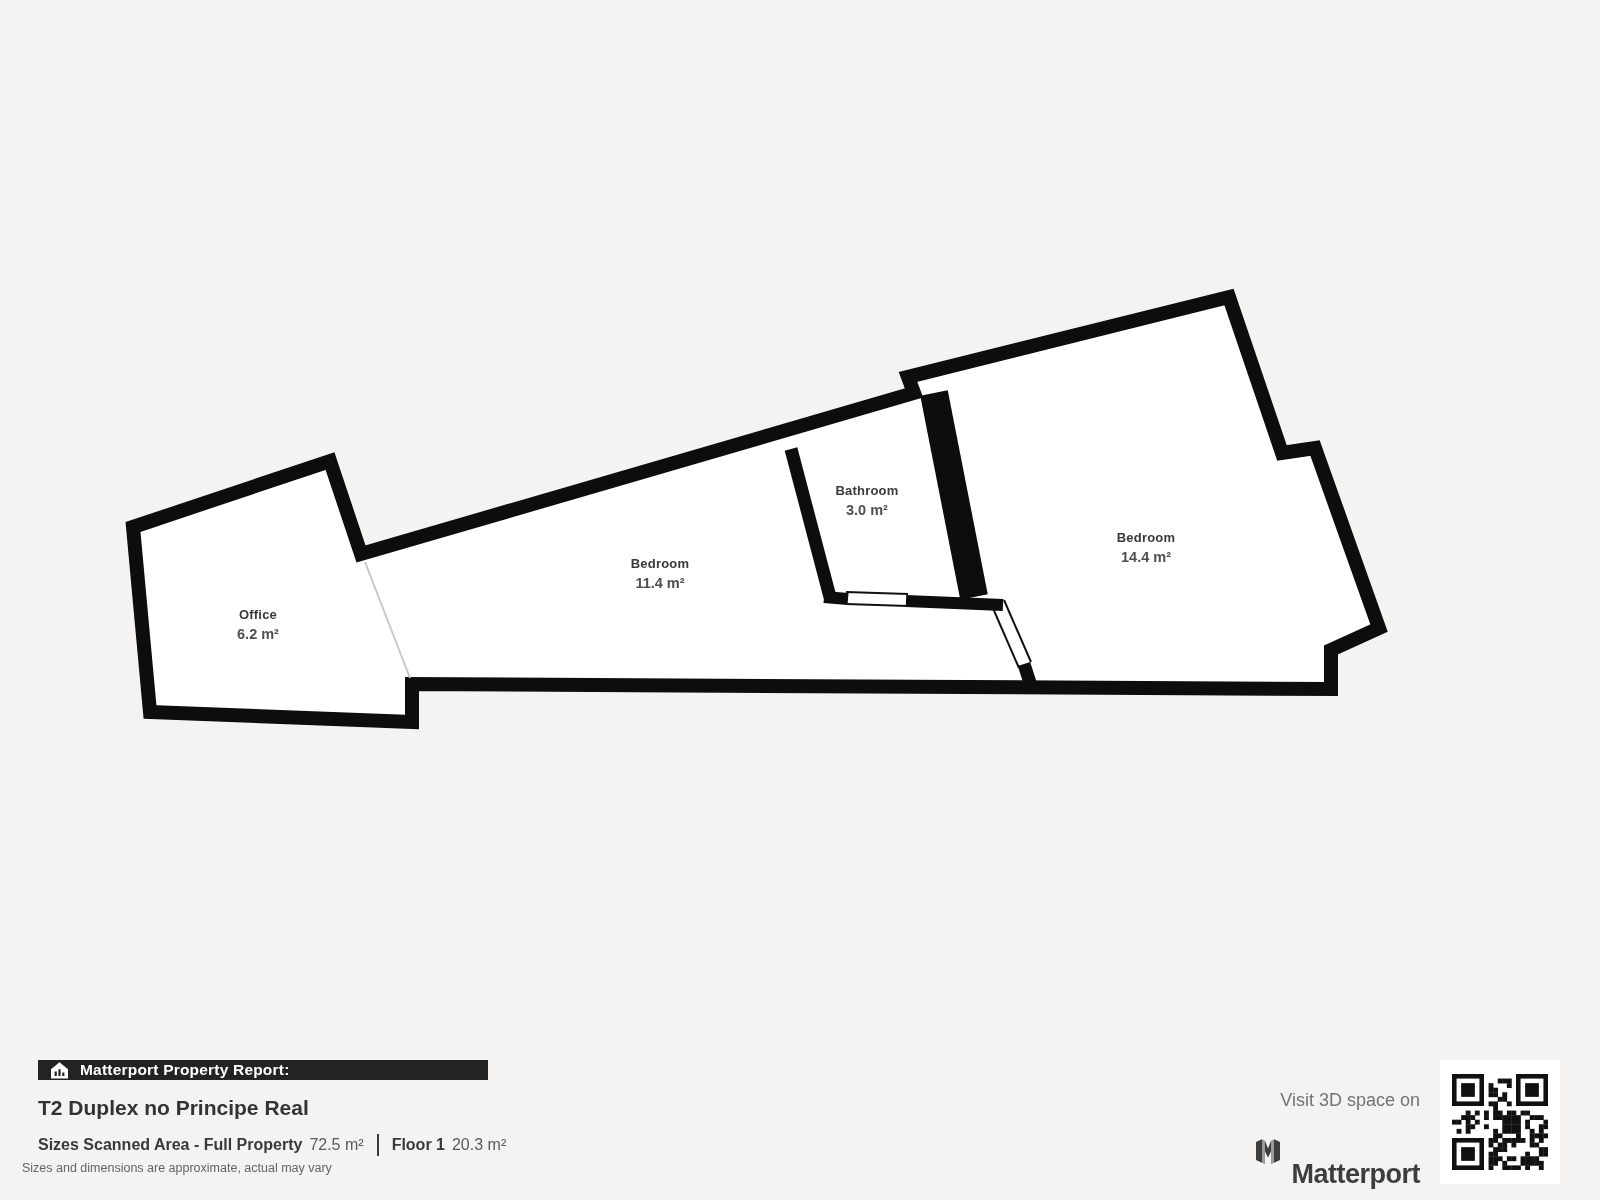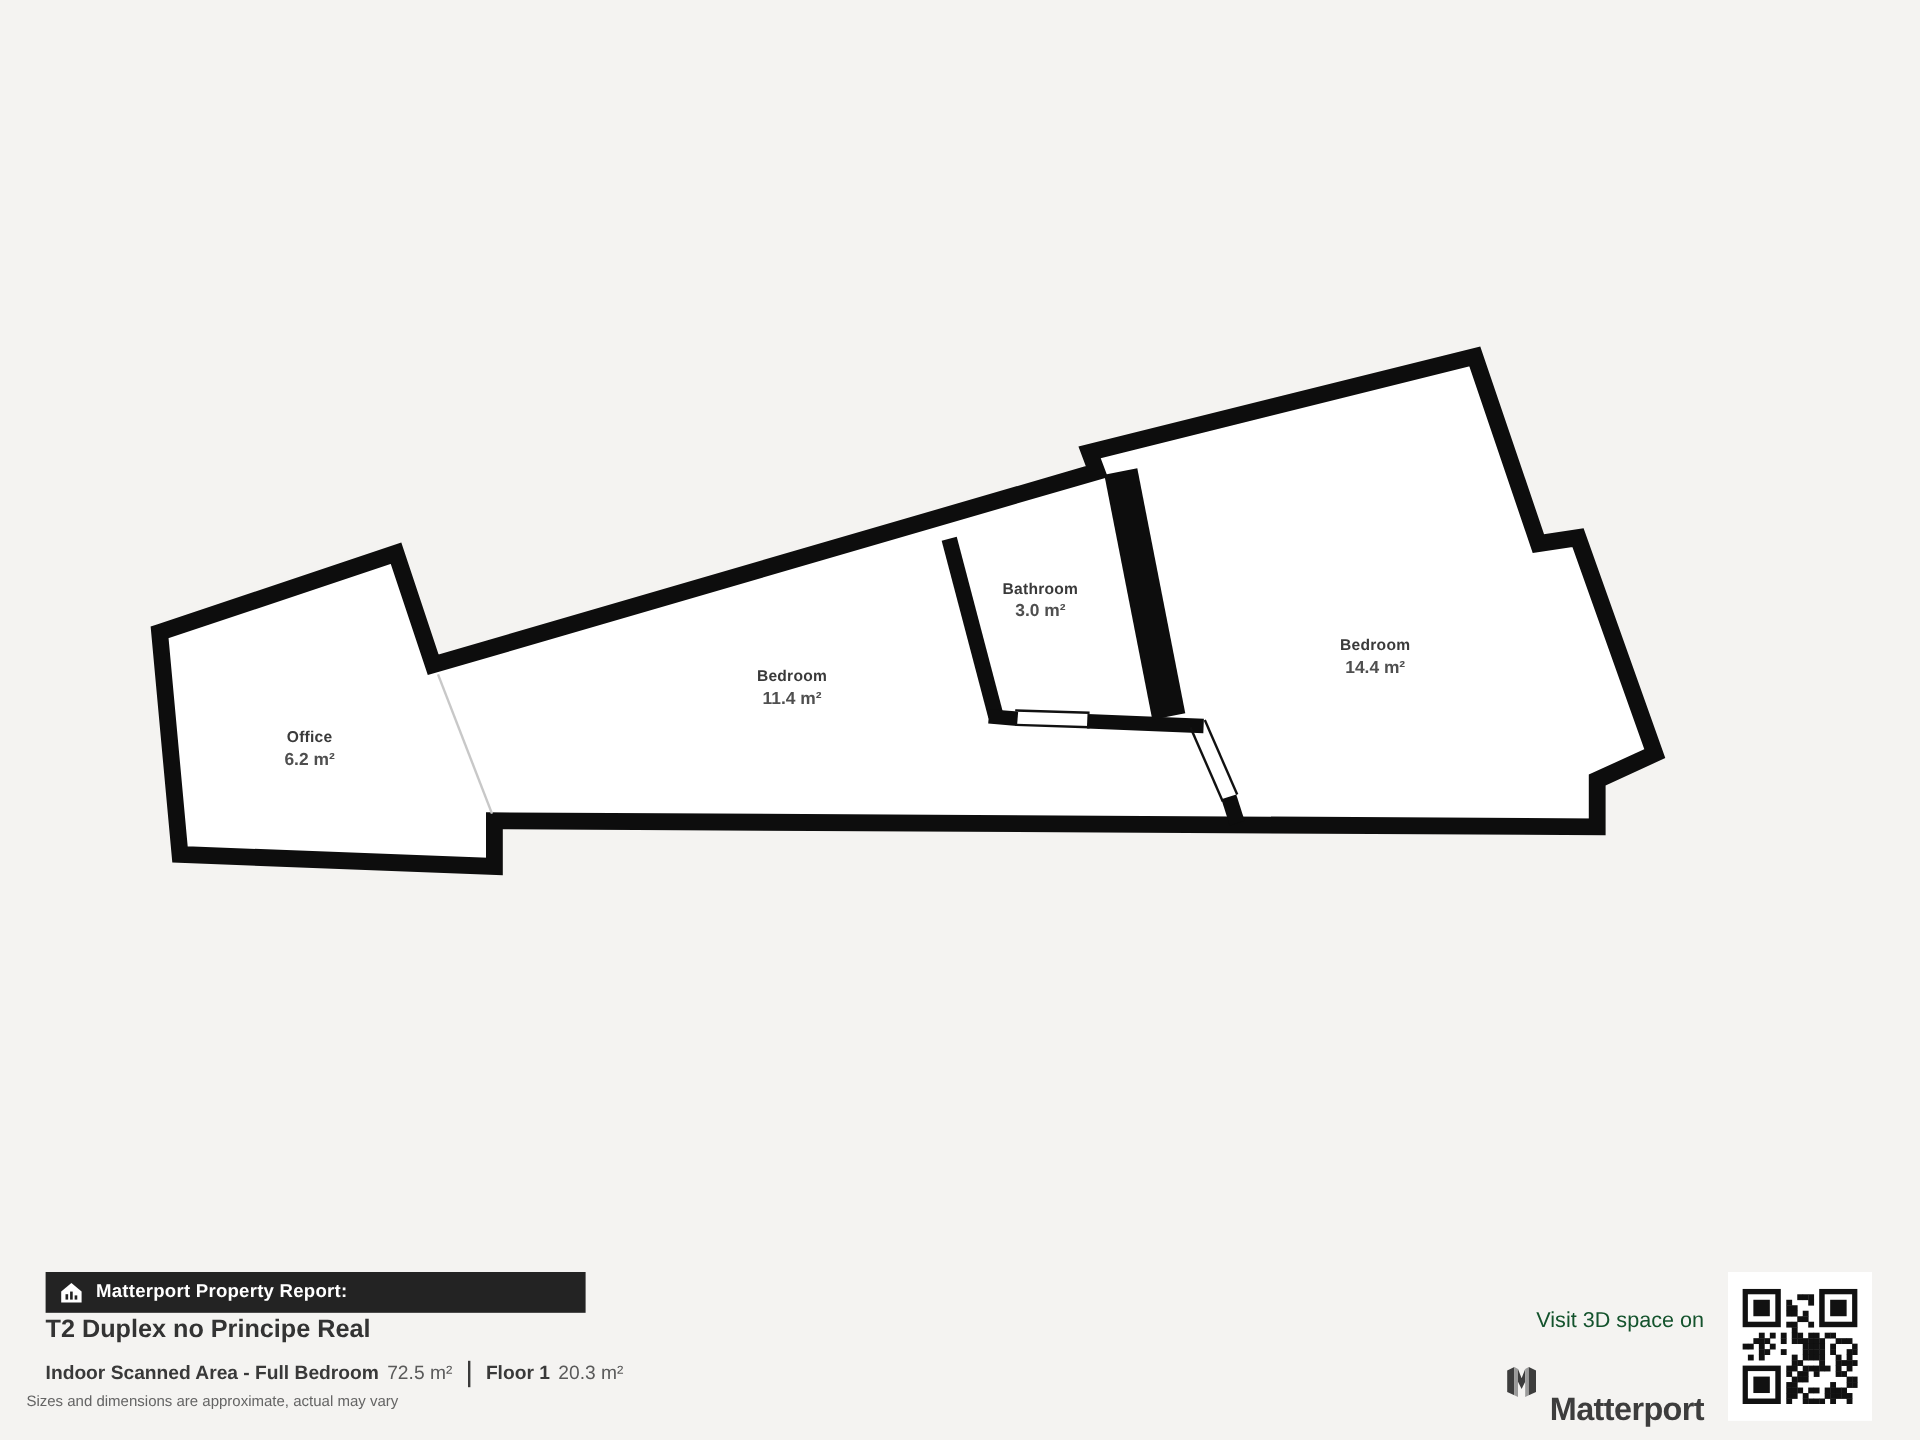--- a/index.html
+++ b/index.html
@@ -8,33 +8,33 @@
     background:#f4f3f1;
     font-family:"Liberation Sans", sans-serif;
   }
   
   #plan{position:absolute;left:0;top:0;width:1600px;height:1200px;}
   .room-label{position:absolute;transform:translate(-50%,-50%);text-align:center;line-height:1.15;}
   .room-name{font-size:13px;font-weight:bold;color:#3a3a3a;letter-spacing:.2px;}
   .room-area{font-size:14.5px;color:#4f4f4f;margin-top:3px;font-weight:bold;}
   
   .report-bar{
-    position:absolute;left:38px;top:1060px;width:450px;height:34px;
+    position:absolute;left:38px;top:1060px;width:450px;height:20px;
     background:#232323;color:#fff;display:flex;align-items:center;gap:11px;
     padding-left:12px;box-sizing:border-box;
   }
   .report-bar-label{font-size:15.5px;font-weight:bold;letter-spacing:.2px;}
   .property-title{position:absolute;left:38px;top:1096px;font-size:21px;font-weight:bold;color:#333;}
   .stats-line{position:absolute;left:38px;top:1134px;display:flex;align-items:center;font-size:16px;}
   .stats-label{font-weight:bold;color:#393939;}
   .stats-value{color:#5a5a5a;margin-left:7px;}
   .stats-divider{width:2px;height:22px;background:#3a3a3a;margin:0 13px;}
   .disclaimer{position:absolute;left:22px;top:1161px;font-size:12.5px;color:#646464;}
   
-  .visit-text{position:absolute;left:1220px;top:1090px;width:200px;text-align:right;font-size:18px;color:#14532d;}
+  .visit-text{position:absolute;left:1220px;top:1090px;width:200px;text-align:right;font-size:18px;color:#737373;}
   .brand-row{position:absolute;left:1180px;top:1112px;width:240px;display:flex;justify-content:flex-end;align-items:center;gap:9px;}
   .brand-wordmark{font-size:27px;font-weight:bold;color:#3d3d3d;letter-spacing:-.5px;margin-top:47px;}
   .qr-box{position:absolute;left:1440px;top:1060px;width:120px;height:124px;background:#fff;
     display:flex;align-items:center;justify-content:center;}
 </style>
 </head>
 <body>
 
 <svg id="plan" viewBox="0 0 1600 1200" xmlns="http://www.w3.org/2000/svg">
 
@@ -81,21 +81,21 @@
     <rect x="4.6" y="10.5" width="2.2" height="4.5" fill="#232323"></rect>
     <rect x="8.4" y="8.3" width="2.2" height="6.7" fill="#232323"></rect>
     <rect x="12.2" y="11.5" width="2.2" height="3.5" fill="#232323"></rect>
   </svg>
   <span class="report-bar-label">Matterport Property Report:</span>
 </div>
 
 <div class="property-title">T2 Duplex no Principe Real</div>
 
 <div class="stats-line">
-  <span class="stats-label">Indoor Scanned Area - Full Bedroom</span>
+  <span class="stats-label">Sizes Scanned Area - Full Property</span>
   <span class="stats-value">72.5 m²</span>
   <span class="stats-divider"></span>
   <span class="stats-label">Floor 1</span>
   <span class="stats-value">20.3 m²</span>
 </div>
 
 <div class="disclaimer">Sizes and dimensions are approximate, actual may vary</div>
 
 <div class="visit-text">Visit 3D space on</div>
 

